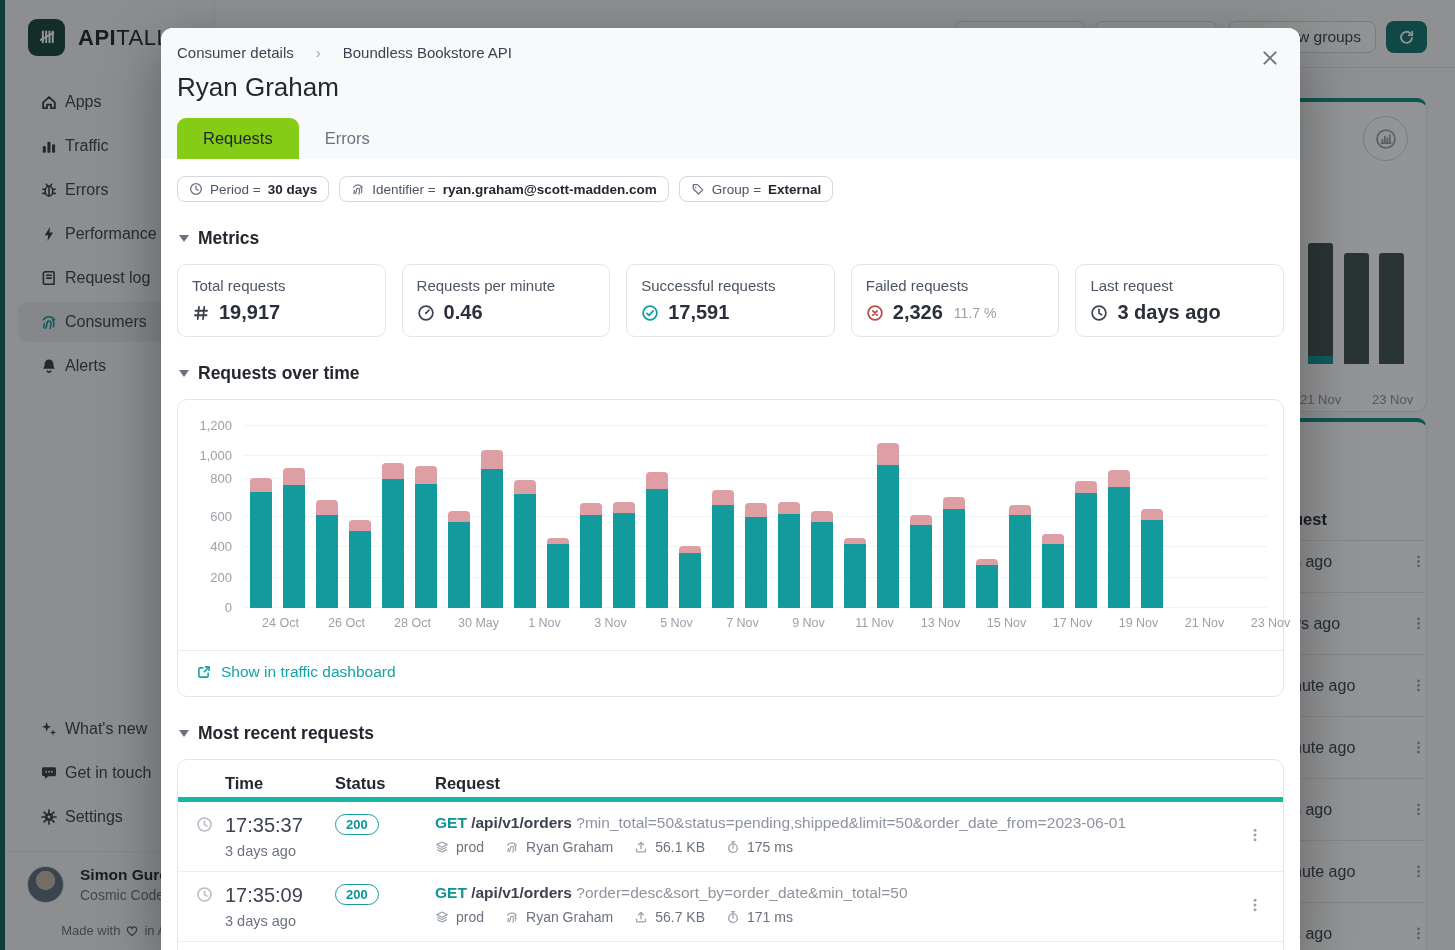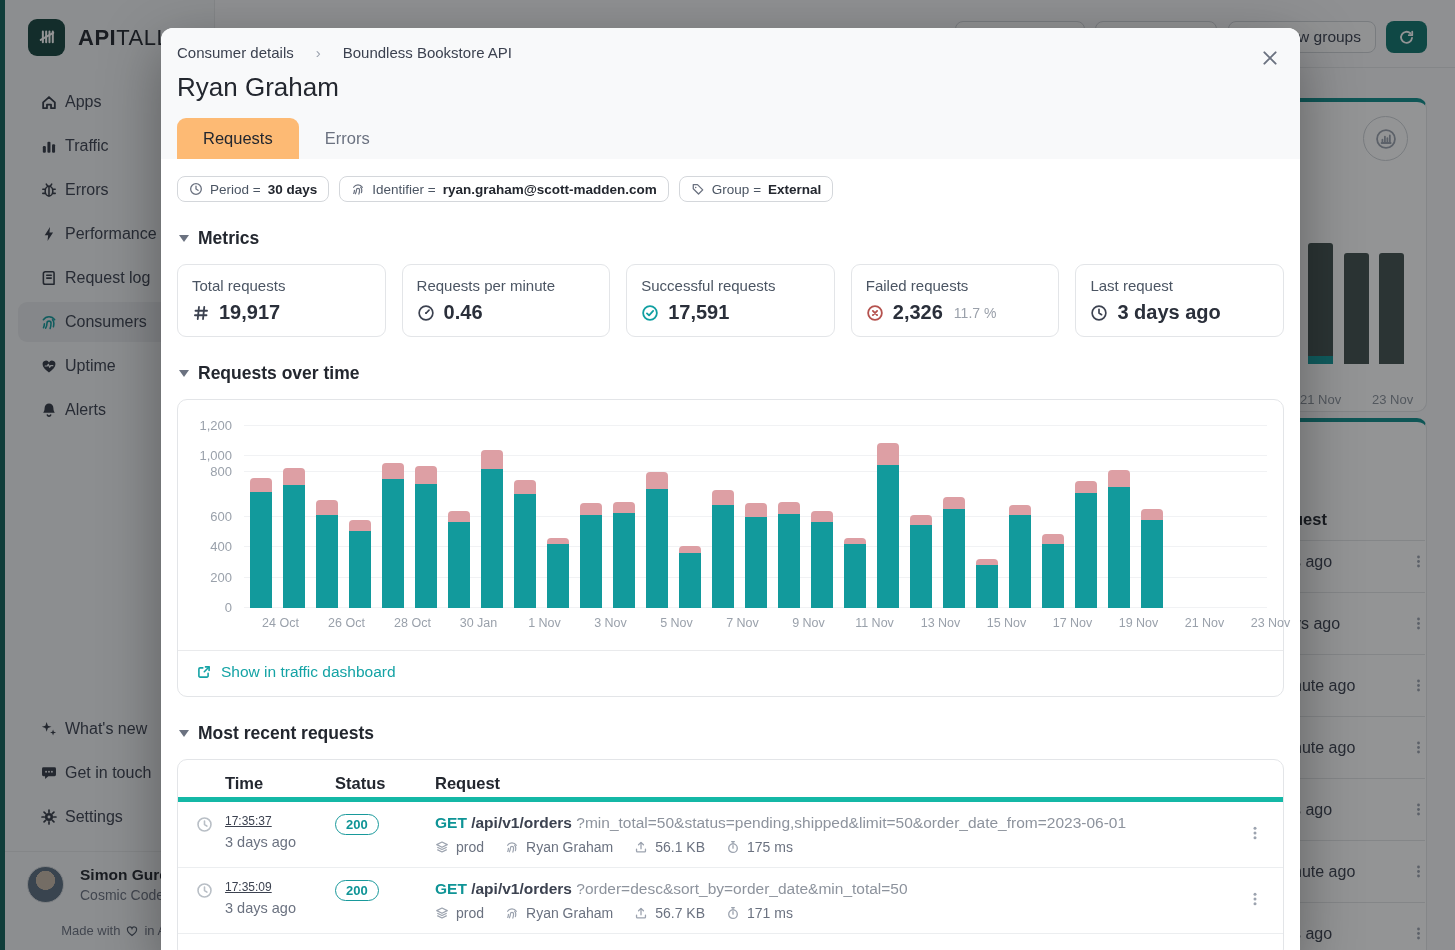--- a/index.html
+++ b/index.html
@@ -50,21 +50,21 @@
 
   
   .modal { position:absolute; left:161px; top:28px; width:1139px; height:930px; background:#fff; border-radius:12px 12px 0 0; box-shadow:0 18px 60px rgba(0,0,0,.35); z-index:10; overflow:hidden; }
   .modal-head { background:#f8f9fa; padding:16px 16px 0 16px; position:relative; }
   .crumbs { display:flex; align-items:center; gap:22px; font-size:15px; color:#3c4250; }
   .crumb-sep { color:#9ca3af; font-size:15px; }
   .close-x { position:absolute; top:18px; right:18px; width:24px; height:24px; color:#6b7280; display:flex; align-items:center; justify-content:center; cursor:pointer; }
   .modal-title { font-size:26px; font-weight:500; color:#23272f; margin-top:11px; }
   .tabs { display:flex; margin-top:15px; }
   .tab { padding:11px 26px; font-size:16.5px; color:#6b7280; border-radius:9px 9px 0 0; }
-  .tab.active { background:#fdba74; color:#23272f; font-weight:500; }
+  .tab.active { background:#84cc16; color:#23272f; font-weight:500; }
   .modal-body { padding:17px 16px 0 16px; }
 
   .chips { display:flex; gap:10px; }
   .chip { display:flex; align-items:center; gap:7px; height:26px; padding:0 11px; border:1px solid #d4d7db; border-radius:8px; font-size:13.5px; color:#4b5563; background:#fff; }
   .chip b { color:#23272f; font-weight:700; }
   .chip .ic { color:#6b7280; }
 
   .sec-head { display:flex; align-items:center; gap:9px; margin:26px 0 0 2px; font-size:17.5px; font-weight:700; color:#23272f; }
   .tri { width:0; height:0; border-left:5.5px solid transparent; border-right:5.5px solid transparent; border-top:7px solid #6b7280; }
 
@@ -91,21 +91,21 @@
   .chart-foot { border-top:1px solid #e9eaec; padding:12px 18px; }
   .tlink { display:inline-flex; align-items:center; gap:9px; color:#14a3a5; font-size:15.5px; cursor:pointer; }
 
   .table-card { border:1px solid #e3e5e8; border-radius:10px; margin-top:15px; background:#fff; overflow:hidden; }
   .trow { display:grid; grid-template-columns:29px 110px 100px 1fr 36px; padding:12px 10px 12px 18px; align-items:start; }
   .thead { padding-top:14px; padding-bottom:4px; border-bottom:5px solid #14b8a6; }
   .th { font-size:16.5px; font-weight:700; color:#23272f; }
   .trow + .trow { border-top:1px solid #eceef0; }
   .thead + .trow { border-top:none; }
   .row-clock { color:#b9bfc6; padding-top:2px; }
-  .t-time { font-size:12px; color:#3c4250;text-decoration:underline; }
+  .t-time { font-size:20px; color:#3c4250; }
   .t-ago { font-size:14.5px; color:#6b7280; margin-top:6px; }
   .badge { display:inline-block; border:1.5px solid #18999b; color:#0f9496; font-size:13px; font-weight:700; border-radius:999px; padding:2px 10px; }
   .req-line { font-size:15.5px; }
   .req-line .method { color:#0f9496; font-weight:700; }
   .req-line .path { color:#3c4250; font-weight:700; }
   .req-line .query { color:#8d939d; }
   .meta-line { display:flex; align-items:center; gap:7px; margin-top:7px; font-size:14px; color:#6b7280; }
   .meta-line .ic { color:#9ca3af; }
   .meta-gap { width:7px; }
   .kebab { color:#9ca3af; justify-self:center; align-self:center; cursor:pointer; }
@@ -279,26 +279,20 @@
           <svg class="ic" width="18" height="18" viewBox="0 0 16 16">
             <use href="#i-log"></use>
           </svg>
           <span>Request log</span>
         </div>
       <div class="nav-item active">
           <svg class="ic" width="18" height="18" viewBox="0 0 16 16">
             <use href="#i-finger"></use>
           </svg>
           <span>Consumers</span>
-        </div>
-      <div class="nav-item">
-          <svg class="ic" width="18" height="18" viewBox="0 0 16 16">
-            <use href="#i-pulse"></use>
-          </svg>
-          <span>Uptime</span>
         </div>
       <div class="nav-item">
           <svg class="ic" width="18" height="18" viewBox="0 0 16 16">
             <use href="#i-bell"></use>
           </svg>
           <span>Alerts</span>
         </div>
     </div>
     <div class="nav-bottom">
       <div class="nav2">
@@ -514,21 +508,21 @@
 
       <div class="chart-card">
         <div class="chart-wrap">
           <div class="plot" id="plot">
               <div class="gridline" style="bottom: 182px;">
                 <span class="ylab">1,200</span>
               </div>
               <div class="gridline" style="bottom: 151.667px;">
                 <span class="ylab">1,000</span>
               </div>
-              <div class="gridline" style="bottom: 136px; text-align: center;">
+              <div class="gridline" style="bottom: 129px; text-align: center;">
                 <span class="ylab">800</span>
               </div>
               <div class="gridline" style="bottom: 91px;">
                 <span class="ylab">600</span>
               </div>
               <div class="gridline" style="bottom: 60.6667px;">
                 <span class="ylab">400</span>
               </div>
               <div class="gridline" style="bottom: 30.3333px;">
                 <span class="ylab">200</span>
@@ -574,21 +568,21 @@
                   <div class="stack">
                     <div class="seg-f" style="height: 17.4417px;"></div>
                     <div class="seg-s" style="height: 124.367px;"></div>
                   </div>
                 </div>
                 <div class="slot">
                   <div class="stack">
                     <div class="seg-f" style="height: 10.6167px;"></div>
                     <div class="seg-s" style="height: 86.45px;"></div>
                   </div>
-                  <span class="xlab">30 Jan</span>
+                  <span class="xlab">30 May</span>
                 </div>
                 <div class="slot">
                   <div class="stack">
                     <div class="seg-f" style="height: 19.7167px;"></div>
                     <div class="seg-s" style="height: 138.775px;"></div>
                   </div>
                 </div>
                 <div class="slot">
                   <div class="stack">
                     <div class="seg-f" style="height: 13.65px;"></div>

